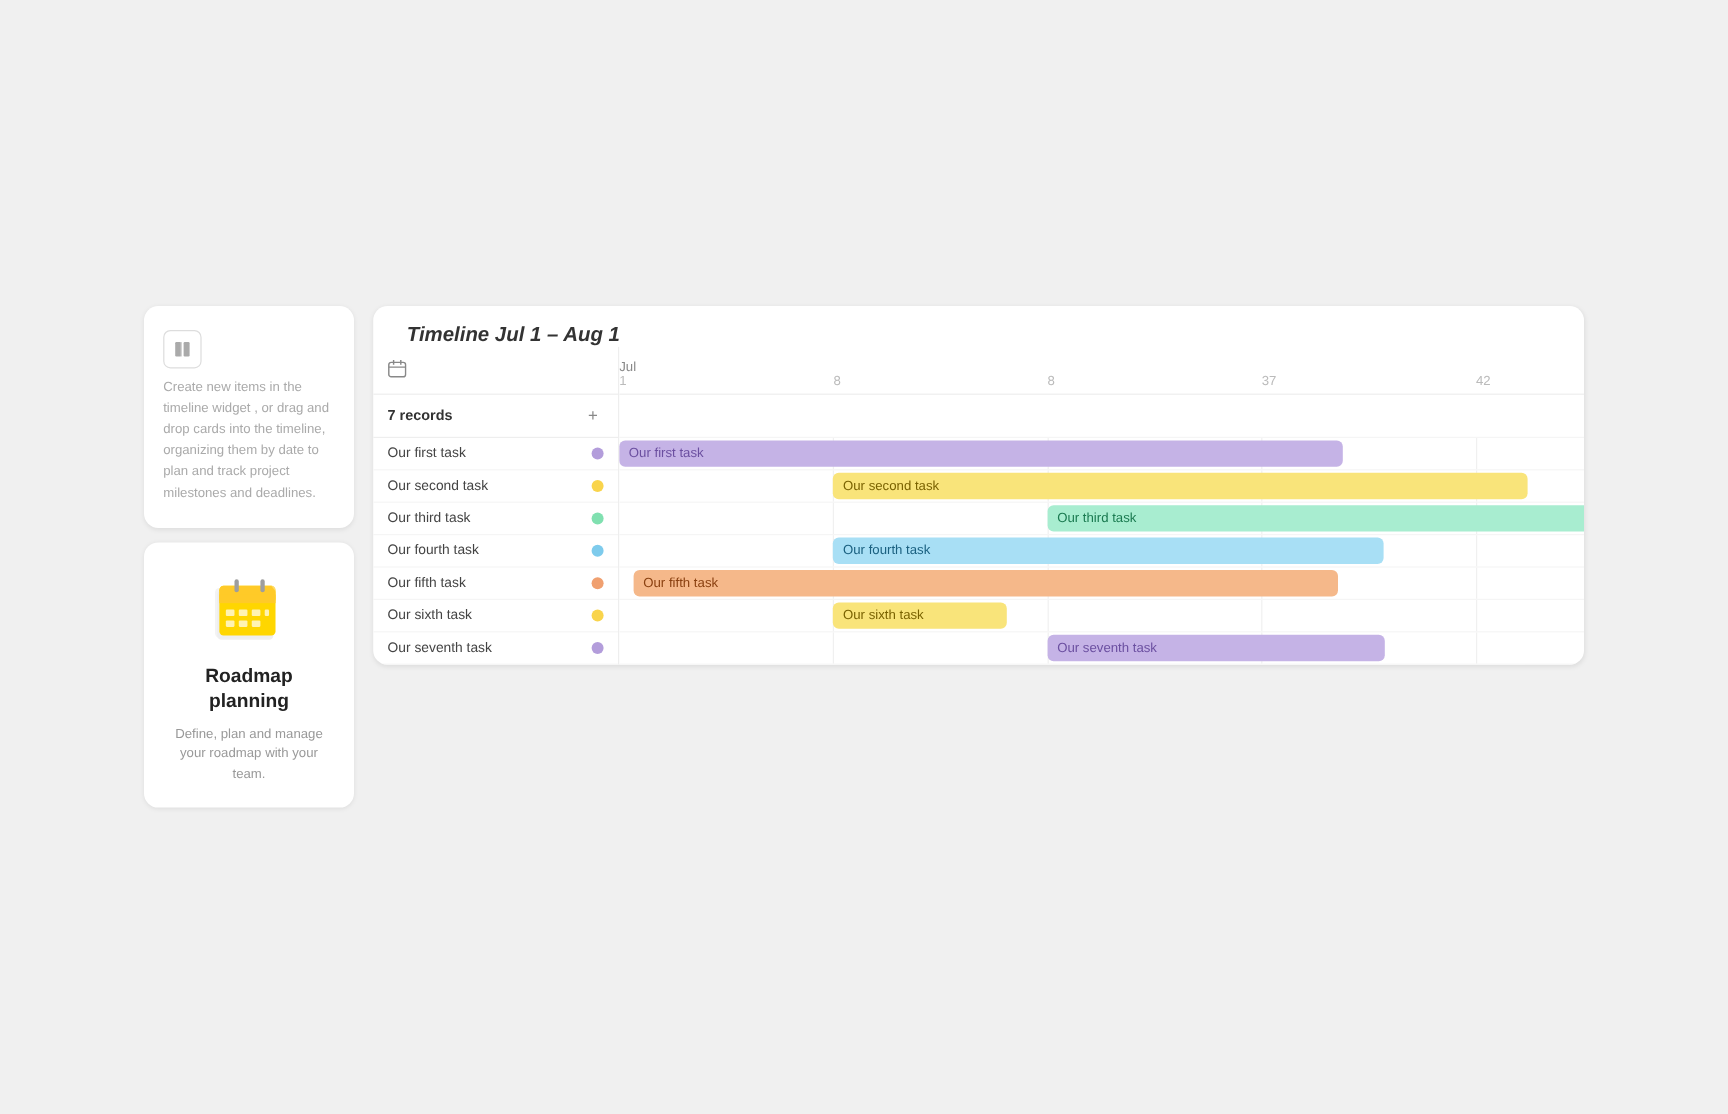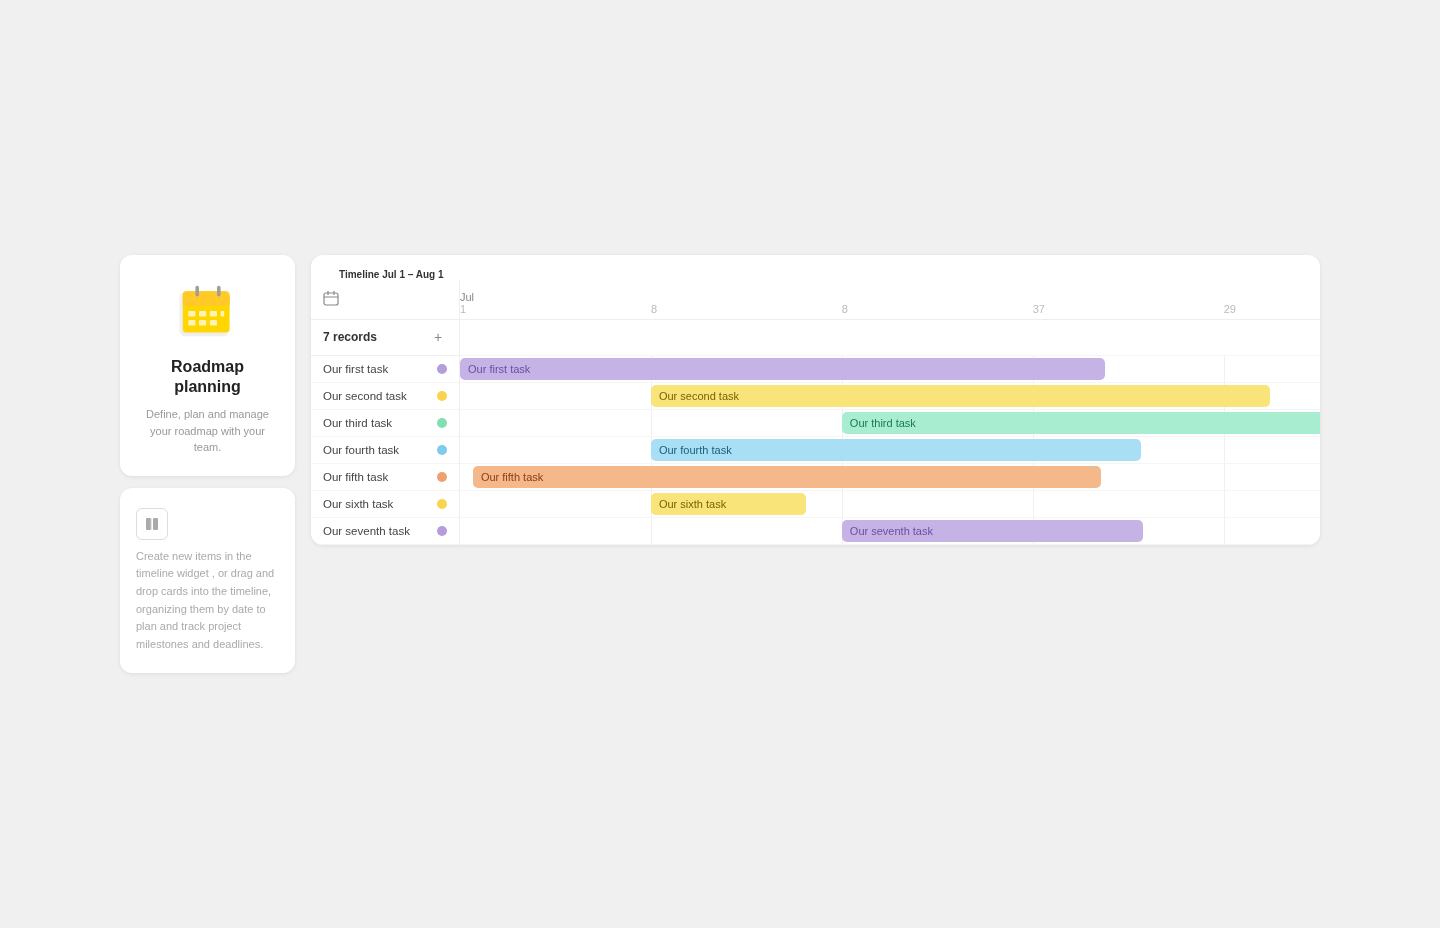--- a/index.html
+++ b/index.html
@@ -81,30 +81,31 @@
     
     .timeline-panel {
       flex: 1;
       background: #fff;
       border-radius: 12px;
       box-shadow: 0 1px 4px rgba(0,0,0,0.08);
       overflow: hidden;
     }
     .timeline-header {
       padding: 14px 28px 0;
-      font-size: 10px;
+      font-size: 17px;
       font-weight: 600;
       color: #333;
+      font-style: italic;
     }
     .timeline-body {
       display: flex;
     }
     
     .task-list {
-      width: 149px;
+      width: 205px;
       flex-shrink: 0;
       border-right: 1px solid #eee;
     }
     .task-list-header {
       display: flex;
       align-items: center;
       justify-content: space-between;
       padding: 8px 12px;
       border-bottom: 1px solid #eee;
       height: 40px;
@@ -218,59 +219,59 @@
       font-weight: 500;
       white-space: nowrap;
     }
   </style>
 </head>
 <body>
 
 <div class="main-container">
 
   <div class="sidebar">
-
-    <div class="card roadmap-card">
-
-      <svg class="roadmap-icon" viewBox="0 0 80 80" fill="none" xmlns="http://www.w3.org/2000/svg">
-
-        <rect x="10" y="22" width="52" height="46" rx="4" fill="#e0e0e0" opacity="0.5"></rect>
-        <rect x="8" y="20" width="52" height="46" rx="4" fill="#eeeeee" opacity="0.7"></rect>
-
-        <rect x="12" y="18" width="52" height="46" rx="4" fill="#ffd600"></rect>
-
-        <rect x="12" y="18" width="52" height="16" rx="4" fill="#ffca28"></rect>
-        <rect x="12" y="26" width="52" height="8" fill="#ffca28"></rect>
-
-        <rect x="18" y="40" width="8" height="6" rx="1" fill="#fff" opacity="0.7"></rect>
-        <rect x="30" y="40" width="8" height="6" rx="1" fill="#fff" opacity="0.7"></rect>
-        <rect x="42" y="40" width="8" height="6" rx="1" fill="#fff" opacity="0.7"></rect>
-        <rect x="54" y="40" width="4" height="6" rx="1" fill="#fff" opacity="0.7"></rect>
-        <rect x="18" y="50" width="8" height="6" rx="1" fill="#fff" opacity="0.7"></rect>
-        <rect x="30" y="50" width="8" height="6" rx="1" fill="#fff" opacity="0.7"></rect>
-        <rect x="42" y="50" width="8" height="6" rx="1" fill="#fff" opacity="0.7"></rect>
-
-        <rect x="26" y="12" width="4" height="12" rx="2" fill="#9e9e9e"></rect>
-        <rect x="50" y="12" width="4" height="12" rx="2" fill="#9e9e9e"></rect>
-
-        <polygon points="60,18 68,18 68,28" fill="#fff" opacity="0.3"></polygon>
-      </svg>
-      <div class="roadmap-title">Roadmap planning</div>
-      <div class="roadmap-desc">Define, plan and manage your roadmap with your team.</div>
-    </div>
 
     <div class="card help-card">
       <div class="help-icon">
         <svg width="16" height="16" viewBox="0 0 16 16" fill="none">
           <rect x="2" y="2" width="5" height="12" rx="1" fill="#aaa"></rect>
           <rect x="9" y="2" width="5" height="12" rx="1" fill="#aaa"></rect>
           <line x1="7" y1="2" x2="7" y2="14" stroke="#ccc" stroke-width="1"></line>
         </svg>
       </div>
       <div class="help-desc">Create new items in the timeline widget , or drag and drop cards into the timeline, organizing them by date to  plan and track project milestones and deadlines.</div>
+    </div>
+
+    <div class="card roadmap-card">
+
+      <svg class="roadmap-icon" viewBox="0 0 80 80" fill="none" xmlns="http://www.w3.org/2000/svg">
+
+        <rect x="10" y="22" width="52" height="46" rx="4" fill="#e0e0e0" opacity="0.5"></rect>
+        <rect x="8" y="20" width="52" height="46" rx="4" fill="#eeeeee" opacity="0.7"></rect>
+
+        <rect x="12" y="18" width="52" height="46" rx="4" fill="#ffd600"></rect>
+
+        <rect x="12" y="18" width="52" height="16" rx="4" fill="#ffca28"></rect>
+        <rect x="12" y="26" width="52" height="8" fill="#ffca28"></rect>
+
+        <rect x="18" y="40" width="8" height="6" rx="1" fill="#fff" opacity="0.7"></rect>
+        <rect x="30" y="40" width="8" height="6" rx="1" fill="#fff" opacity="0.7"></rect>
+        <rect x="42" y="40" width="8" height="6" rx="1" fill="#fff" opacity="0.7"></rect>
+        <rect x="54" y="40" width="4" height="6" rx="1" fill="#fff" opacity="0.7"></rect>
+        <rect x="18" y="50" width="8" height="6" rx="1" fill="#fff" opacity="0.7"></rect>
+        <rect x="30" y="50" width="8" height="6" rx="1" fill="#fff" opacity="0.7"></rect>
+        <rect x="42" y="50" width="8" height="6" rx="1" fill="#fff" opacity="0.7"></rect>
+
+        <rect x="26" y="12" width="4" height="12" rx="2" fill="#9e9e9e"></rect>
+        <rect x="50" y="12" width="4" height="12" rx="2" fill="#9e9e9e"></rect>
+
+        <polygon points="60,18 68,18 68,28" fill="#fff" opacity="0.3"></polygon>
+      </svg>
+      <div class="roadmap-title">Roadmap planning</div>
+      <div class="roadmap-desc">Define, plan and manage your roadmap with your team.</div>
     </div>
   </div>
 
   <div class="timeline-panel">
     <div class="timeline-header">Timeline Jul 1 – Aug 1</div>
     <div class="timeline-body">
 
       <div class="task-list">
         <div class="task-list-header">
           <span class="calendar-icon">
@@ -328,21 +329,21 @@
             <div class="week-marker" style="left: 22.2%;">
               <span class="week-sublabel">8</span>
             </div>
             <div class="week-marker" style="left: 44.4%;">
               <span class="week-sublabel">8</span>
             </div>
             <div class="week-marker" style="left: 66.6%;">
               <span class="week-sublabel">37</span>
             </div>
             <div class="week-marker" style="left: 88.8%;">
-              <span class="week-sublabel">29</span>
+              <span class="week-sublabel">42</span>
             </div>
           </div>
         <div class="gantt-rows" id="gantt-rows">
 
           <div class="gantt-row" style="height:36px;"></div>
 
         <div class="gantt-row">
               <div class="week-divider" style="left: 22.2%;"></div>
               <div class="week-divider" style="left: 44.4%;"></div>
               <div class="week-divider" style="left: 66.6%;"></div>

